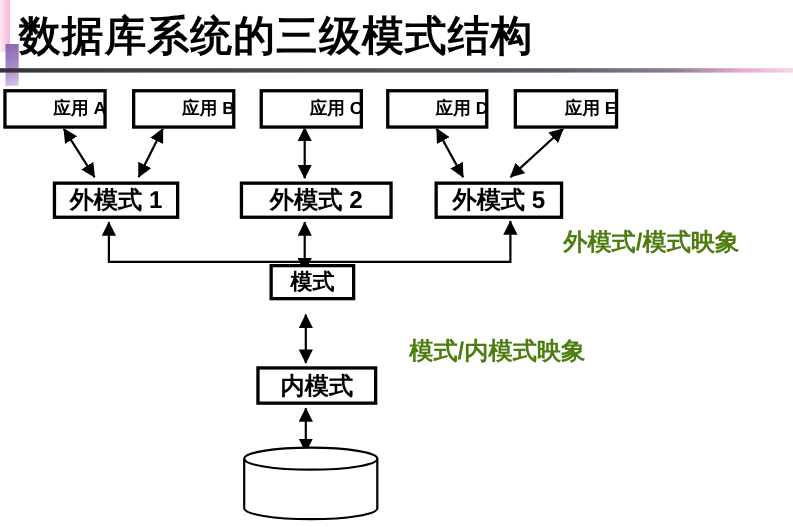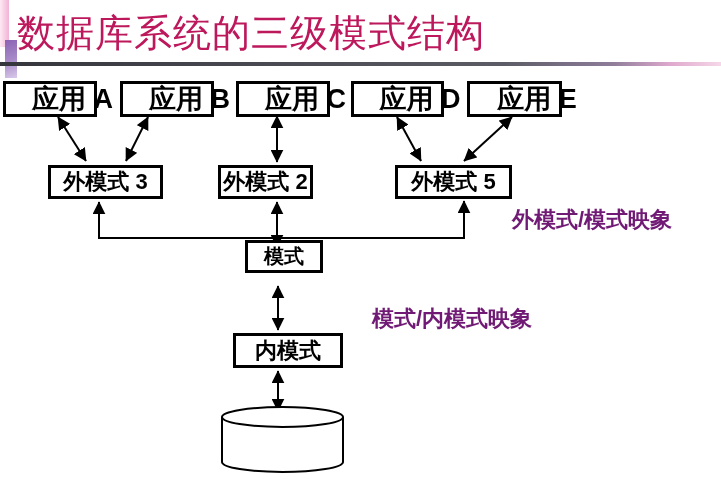--- a/index.html
+++ b/index.html
@@ -10,36 +10,36 @@
   .decor-pink{
     position:absolute;left:0;top:0;width:9px;height:47px;
     background:linear-gradient(to right,#fde9f3,#f2b3d6);
   }
   .decor-purple{
     position:absolute;left:5px;top:40px;width:12px;height:38px;
     background:linear-gradient(160deg,#8a63b4 0%,#a98cc9 55%,#d9c9ea 100%);
   }
   .title{
     position:absolute;left:17px;top:12px;margin:0;
-    font-size:38px;line-height:1.15;font-weight:normal;letter-spacing:1px;
-    color:#be185d;white-space:nowrap;
+    font-size:38px;line-height:1.15;font-weight:bold;letter-spacing:1px;
+    color:#000000;white-space:nowrap;
   }
   .title-rule{
     position:absolute;left:0;top:62px;width:721px;height:4px;
     background:linear-gradient(to right,#35353c 0%,#5c5c66 70%,#8f7d9a 85%,#dfa9cd 93%,#f6d7e9 100%);
   }
   .box{
     position:absolute;box-sizing:border-box;background:#ffffff;border:3px solid #000;
     display:flex;align-items:center;justify-content:center;
     font-weight:bold;color:#000;white-space:nowrap;z-index:2;
   }
-  .app{top:81px;height:36px;font-size:27px;padding-left:45px;}
+  .app{top:81px;height:36px;font-size:16px;padding-left:45px;}
   .ext{top:165px;height:34px;font-size:22px;}
   .map-label{
-    position:absolute;font-size:22px;font-weight:bold;color:#701a75;
+    position:absolute;font-size:22px;font-weight:bold;color:#4d7c0f;
     white-space:nowrap;z-index:2;
   }
   .arrows{position:absolute;left:0;top:0;z-index:1;}
 </style>
 </head>
 <body>
 
 <div class="slide">
 
   <div class="decor-pink"></div>
@@ -70,22 +70,22 @@
       <ellipse cx="282.5" cy="417" rx="60.5" ry="10" fill="#ffffff" stroke="#000" stroke-width="2"></ellipse>
     </g>
   </svg>
 
   <div class="box app" style="left:3px;width:94px">应用 A</div>
   <div class="box app" style="left:120px;width:94px">应用 B</div>
   <div class="box app" style="left:236px;width:94px">应用 C</div>
   <div class="box app" style="left:351px;width:93px">应用 D</div>
   <div class="box app" style="left:467px;width:95px">应用 E</div>
 
-  <div class="box ext" style="left:48px;width:115px">外模式 3</div>
-  <div class="box ext" style="left:218px;width:95px">外模式 2</div>
+  <div class="box ext" style="left:48px;width:115px">外模式 1</div>
+  <div class="box ext" style="left:218px;width:139px">外模式 2</div>
   <div class="box ext" style="left:395px;width:117px">外模式 5</div>
 
   <div class="box" style="left:245px;top:240px;width:78px;height:33px;font-size:20px">模式</div>
 
   <div class="box" style="left:233px;top:333px;width:110px;height:35px;font-size:22px">内模式</div>
 
   <div class="map-label" style="left:512px;top:205px">外模式/模式映象</div>
   <div class="map-label" style="left:372px;top:304px">模式/内模式映象</div>
 
 </div>

